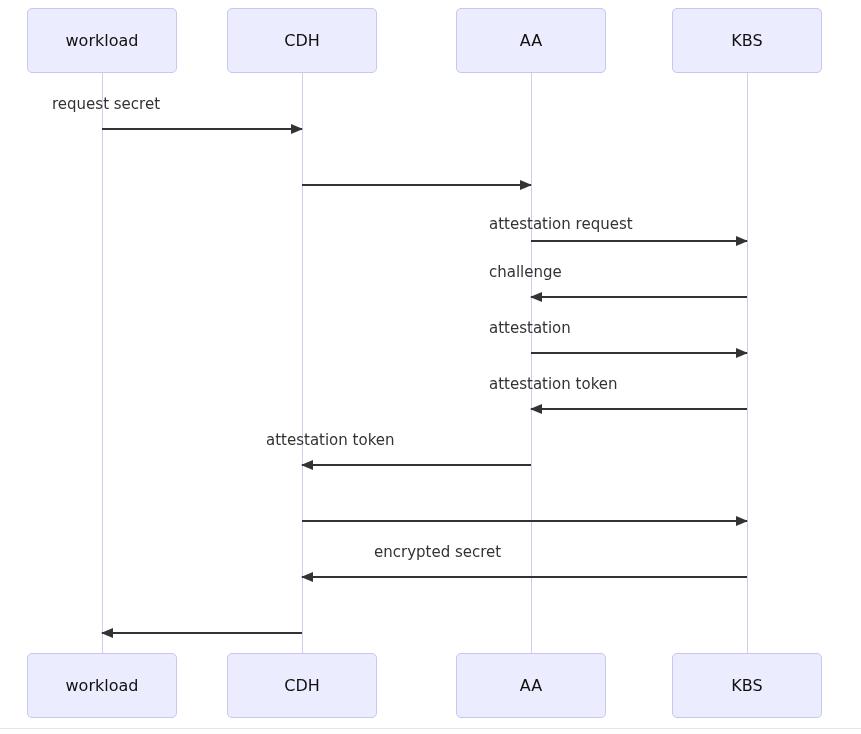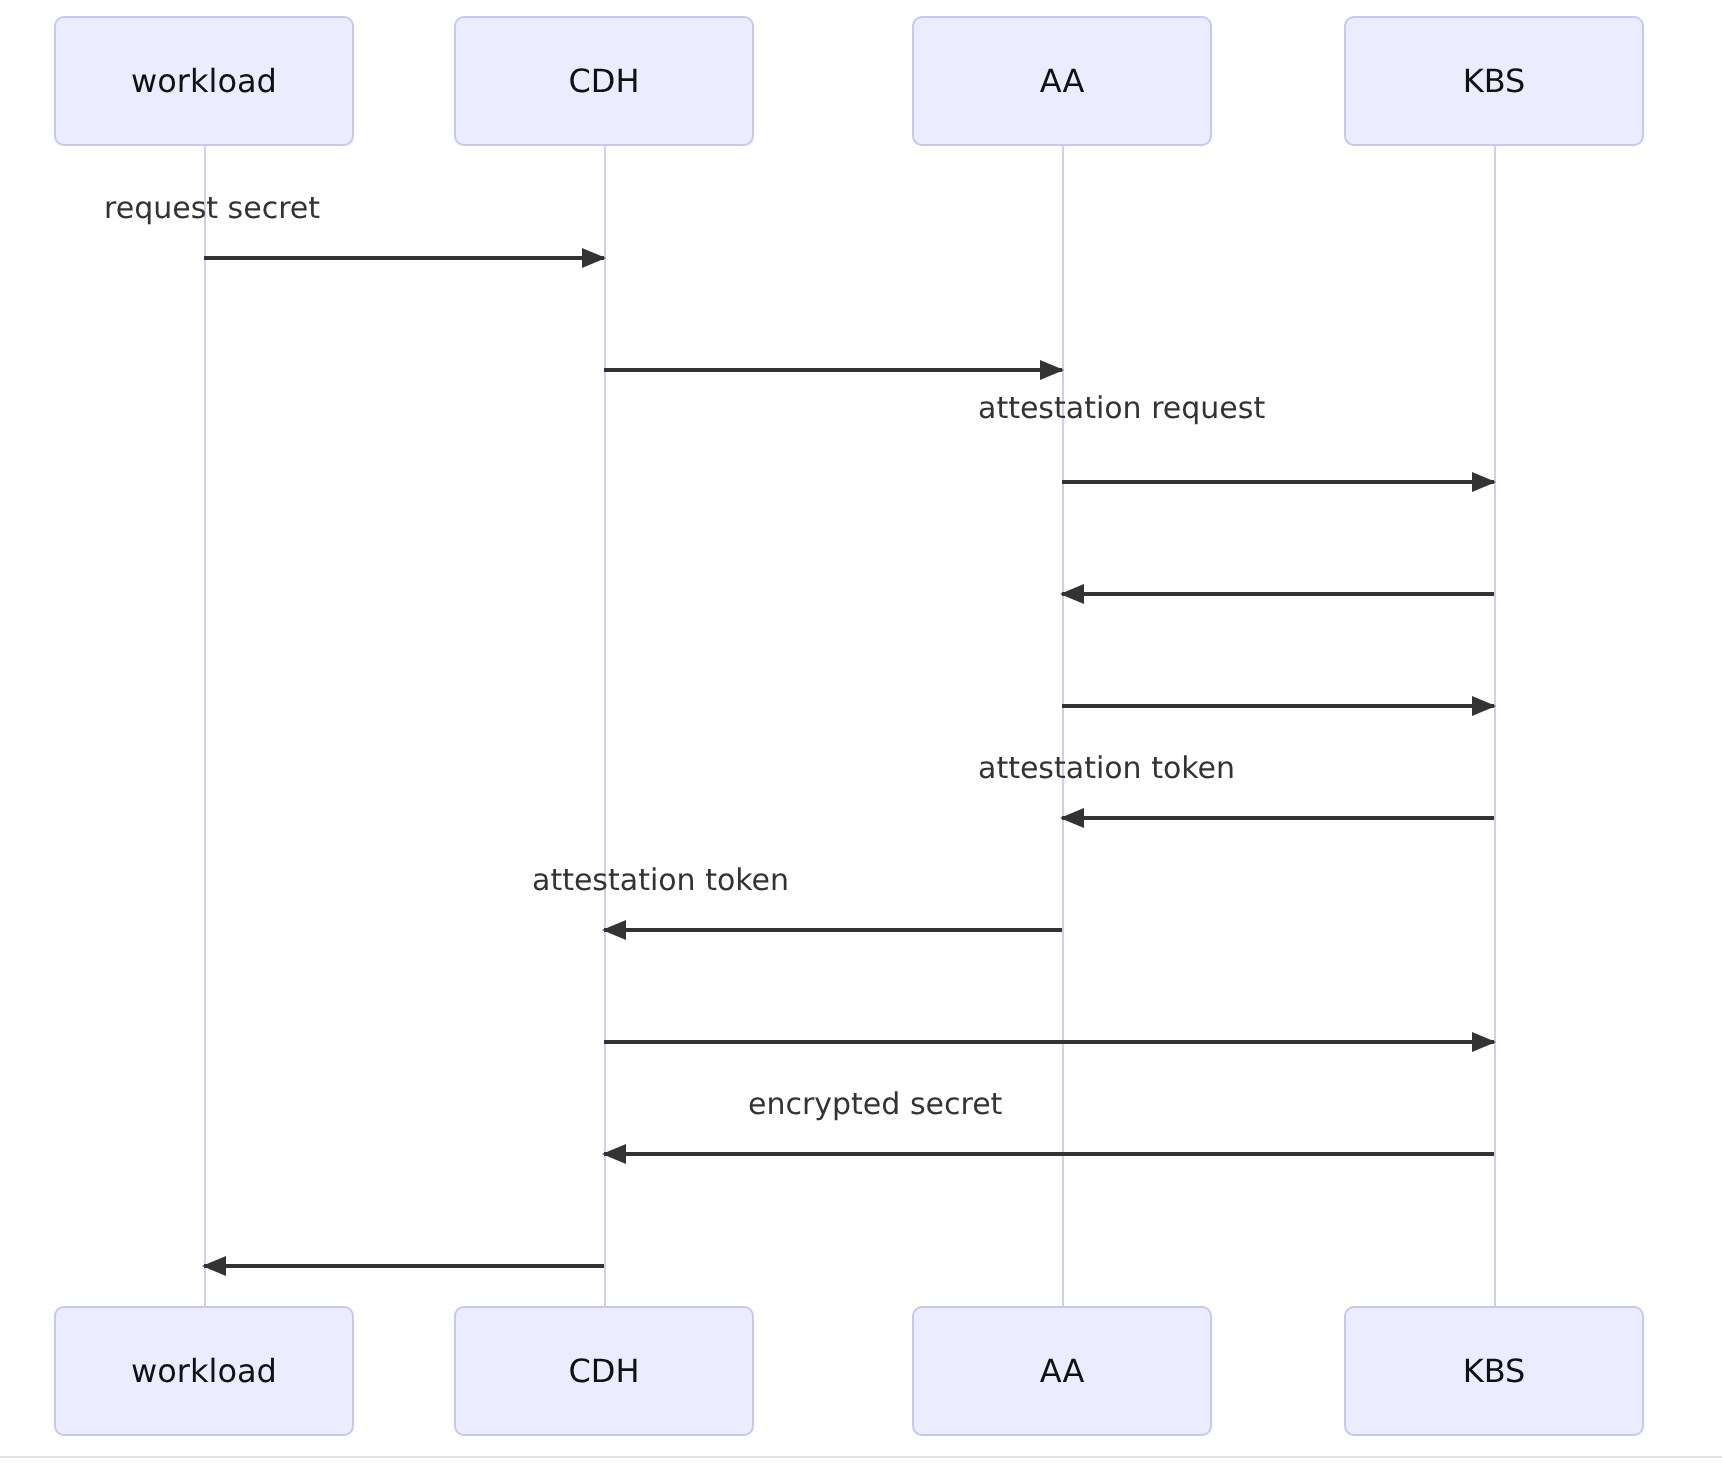--- a/index.html
+++ b/index.html
@@ -114,29 +114,31 @@
 
   <div class="msg-label" style="left:52px; top:92px">request secret</div>
   <div class="arrow" style="left:102px; top:128px; width:200px">
     <div class="head right"></div>
   </div>
 
   <div class="arrow" style="left:302px; top:184px; width:229px">
     <div class="head right"></div>
   </div>
 
-  <div class="msg-label" style="left:489px; top:192px">attestation request</div>
+  <div class="msg-label" style="left:489px; top:212px">attestation request</div>
   <div class="arrow" style="left:531px; top:240px; width:216px">
     <div class="head right"></div>
   </div>
 
+  <div class="msg-label" style="left:489px; top:260px">challenge</div>
   <div class="arrow" style="left:531px; top:296px; width:216px">
     <div class="head left"></div>
   </div>
 
+  <div class="msg-label" style="left:489px; top:316px">attestation</div>
   <div class="arrow" style="left:531px; top:352px; width:216px">
     <div class="head right"></div>
   </div>
 
   <div class="msg-label" style="left:489px; top:372px">attestation token</div>
   <div class="arrow" style="left:531px; top:408px; width:216px">
     <div class="head left"></div>
   </div>
 
   <div class="msg-label" style="left:266px; top:428px">attestation token</div>

